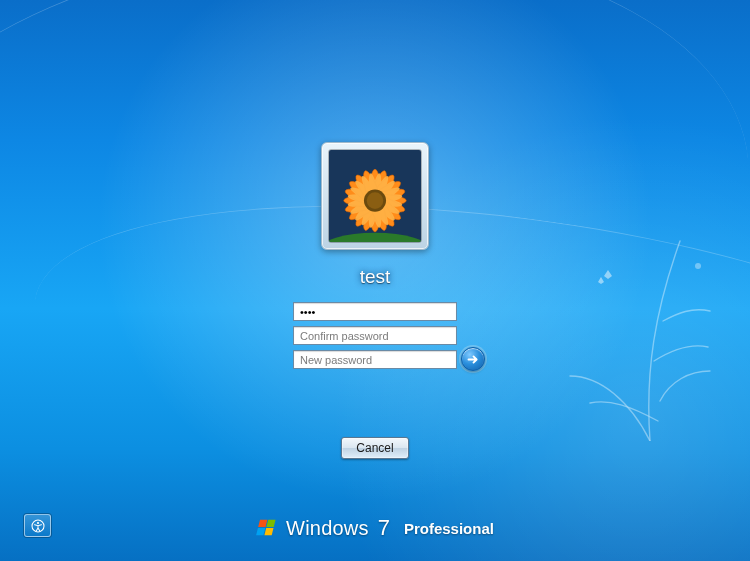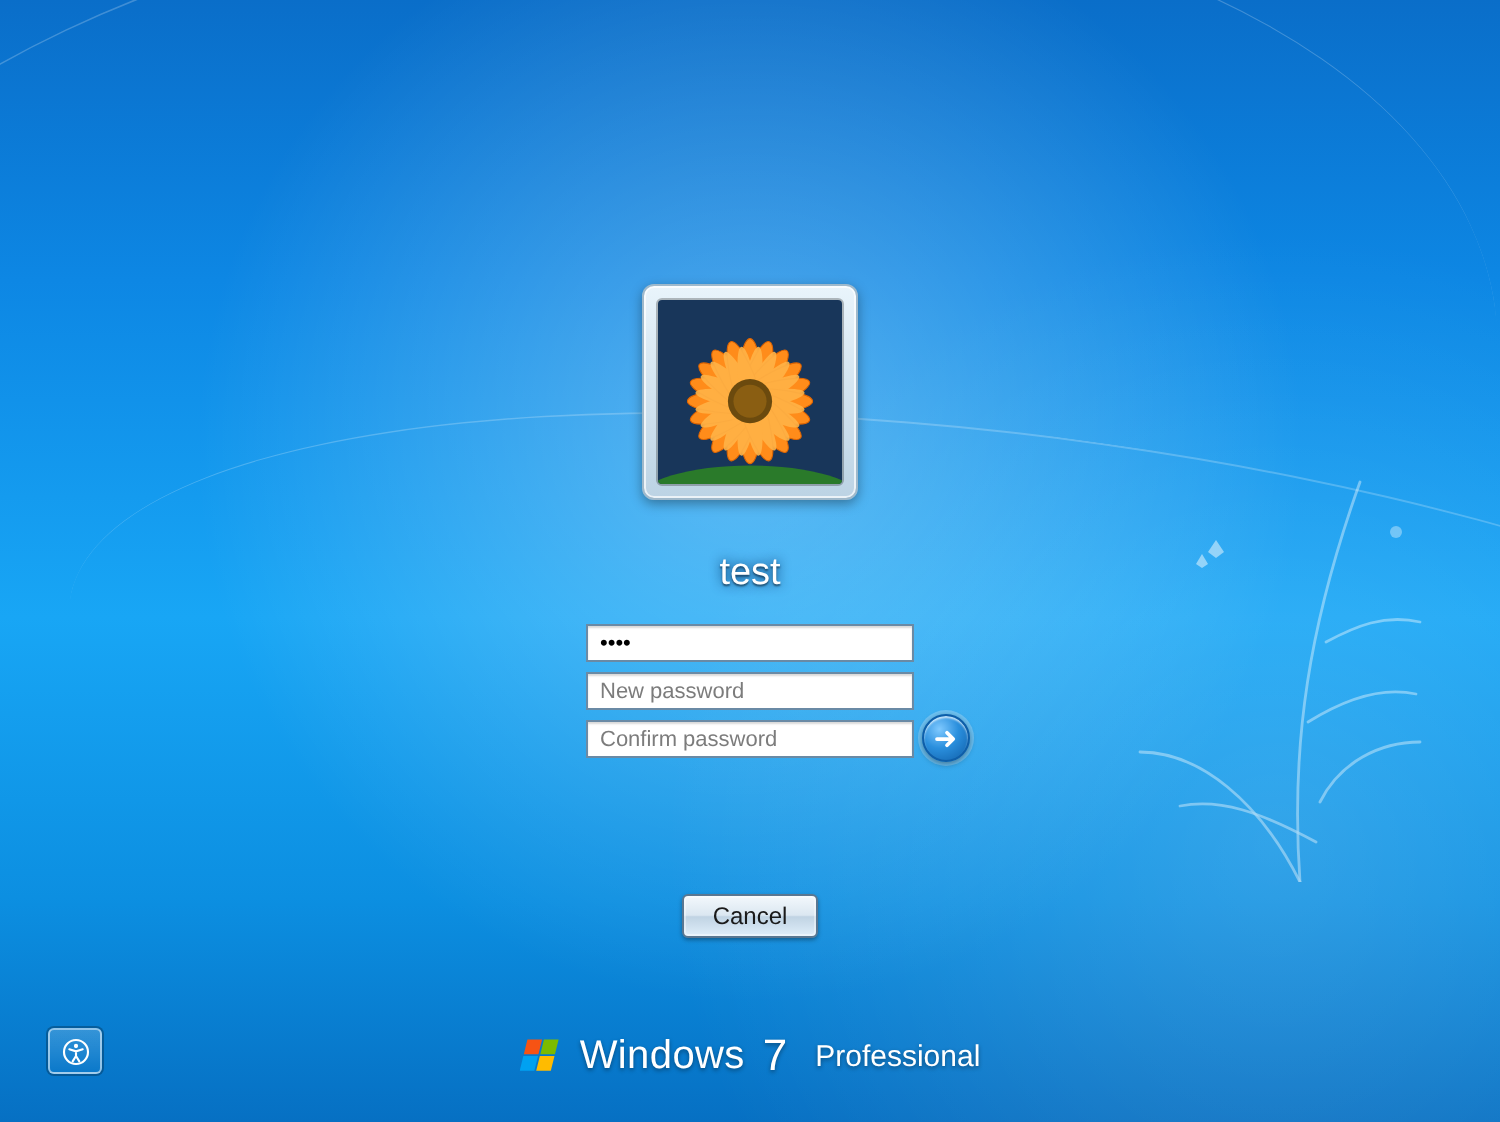--- a/index.html
+++ b/index.html
@@ -31,21 +31,21 @@
     box-shadow: 0 2px 6px rgba(0,0,0,0.35), inset 0 0 0 1px rgba(255,255,255,0.7);
   }
   .avatar-inner {
     width:100%; height:100%; border-radius:3px; overflow:hidden;
     border:1px solid rgba(0,0,0,0.25);
     box-shadow: inset 0 0 4px rgba(0,0,0,0.25);
   }
   .avatar-inner svg { width:100%; height:100%; display:block; }
 
   .username {
-    margin-top:26px; font-size:19px; color:#fff;
+    margin-top:16px; font-size:19px; color:#fff;
     text-shadow: 0 0 6px rgba(0,45,100,0.9), 0 1px 1px rgba(0,0,0,0.5);
   }
 
   .fields { margin-top:14px; display:flex; flex-direction:column; gap:5px; position:relative; }
   .row { display:flex; align-items:center; }
   input.pw {
     width:164px; height:19px; font-size:11px; padding:2px 6px;
     border:1px solid #6a8aa5; background:#fff; color:#000;
     box-shadow: inset 0 1px 1px rgba(0,0,0,0.15);
     outline:none;
@@ -88,21 +88,21 @@
   .ease-btn svg { width:16px; height:16px; }
 
   .brand {
     position:absolute; left:50%; bottom:20px; transform:translateX(-50%);
     display:flex; align-items:center; gap:8px; white-space:nowrap;
     text-shadow: 0 1px 2px rgba(0,0,0,0.4);
   }
   .brand .logo { width:22px; height:22px; }
   .brand .w { font-size:20px; font-weight:400; letter-spacing:0.2px;}
   .brand .seven { font-size:22px; font-weight:300; margin-left:1px;}
-  .brand .edition { font-size:15px; font-weight:400; margin-left:6px; }
+  .brand .edition { font-size:15px; font-weight:700; margin-left:6px; }
 </style>
 </head>
 <body>
 
 <div class="beam b1"></div>
 <div class="beam b2"></div>
 <div class="beam b3"></div>
 <div class="plant">
   <svg viewBox="0 0 160 220">
     <g stroke="rgba(255,255,255,0.65)" stroke-width="1.4" fill="none" stroke-linecap="round">
@@ -159,24 +159,24 @@
     </div>
   </div>
 
   <div class="username">test</div>
 
   <div class="fields">
     <div class="row">
       <input class="pw" type="text" value="••••" style="">
     </div>
     <div class="row">
+      <input class="pw" type="password" placeholder="Confirm password" style="">
+    </div>
+    <div class="row">
       <input class="pw" type="password" placeholder="New password" style="">
-    </div>
-    <div class="row">
-      <input class="pw" type="password" placeholder="Confirm password" style="">
     </div>
     <div class="go-btn">
       <svg viewBox="0 0 24 24">
         <path d="M4 12 L15 12 M12 7 L17 12 L12 17" stroke="#fff" stroke-width="3" fill="none" stroke-linecap="round" stroke-linejoin="round"></path>
       </svg>
     </div>
   </div>
 
 
   <button class="cancel-btn">Cancel</button>

